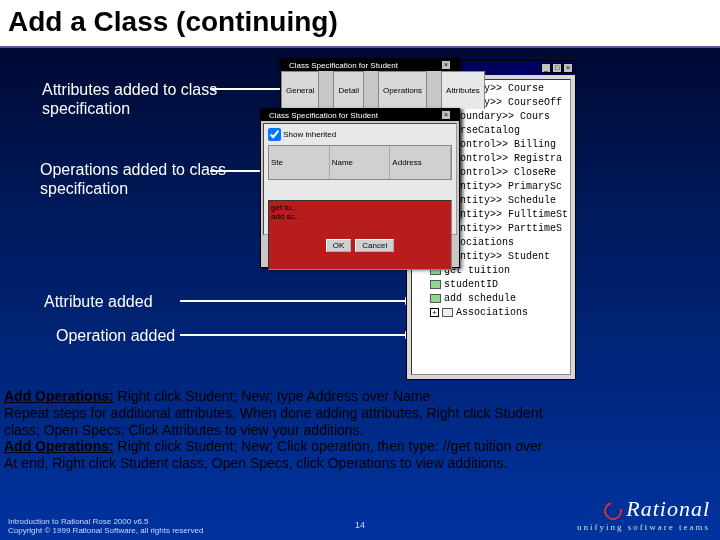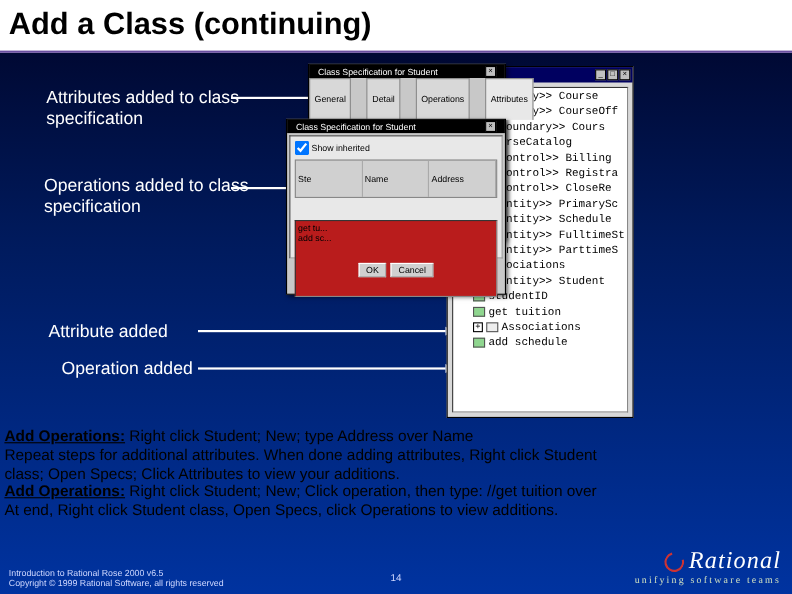--- a/index.html
+++ b/index.html
@@ -136,24 +136,24 @@
     <div class="tree-row"><span class="sq">&nbsp;</span><span class="ic cy"></span><span>CourseCatalog</span></div>
     <div class="tree-row"><span class="sq">+</span><span class="ic yel"></span><span>&lt;&lt;control&gt;&gt; Billing</span></div>
     <div class="tree-row"><span class="sq">+</span><span class="ic yel"></span><span>&lt;&lt;control&gt;&gt; Registra</span></div>
     <div class="tree-row"><span class="sq">+</span><span class="ic yel"></span><span>&lt;&lt;control&gt;&gt; CloseRe</span></div>
     <div class="tree-row"><span class="sq">+</span><span class="ic yel"></span><span>&lt;&lt;entity&gt;&gt; PrimarySc</span></div>
     <div class="tree-row"><span class="sq">+</span><span class="ic yel"></span><span>&lt;&lt;entity&gt;&gt; Schedule</span></div>
     <div class="tree-row"><span class="sq">+</span><span class="ic yel"></span><span>&lt;&lt;entity&gt;&gt; FulltimeSt</span></div>
     <div class="tree-row"><span class="sq">+</span><span class="ic yel"></span><span>&lt;&lt;entity&gt;&gt; ParttimeS</span></div>
     <div class="tree-row"><span class="sq">+</span><span class="ic"></span><span>Associations</span></div>
     <div class="tree-row"><span class="sq">-</span><span class="ic yel"></span><span class="sel">&lt;&lt;entity&gt;&gt; Student</span></div>
+    <div class="tree-row indent1"><span class="ic grn"></span><span>get tuition</span></div>
     <div class="tree-row indent1"><span class="ic grn"></span><span>studentID</span></div>
-    <div class="tree-row indent1"><span class="ic grn"></span><span>get tuition</span></div>
+    <div class="tree-row indent1"><span class="ic grn"></span><span>add schedule</span></div>
     <div class="tree-row indent1"><span class="sq">+</span><span class="ic"></span><span>Associations</span></div>
-    <div class="tree-row indent1"><span class="ic grn"></span><span>add schedule</span></div>
   </div>
 </div>
 
 <div class="panel-spec1">
   <div class="titlebar">
     <span>Class Specification for Student</span>
     <span class="wbtn">×</span>
   </div>
   <div class="tabs">
     <div class="tab">General</div>

